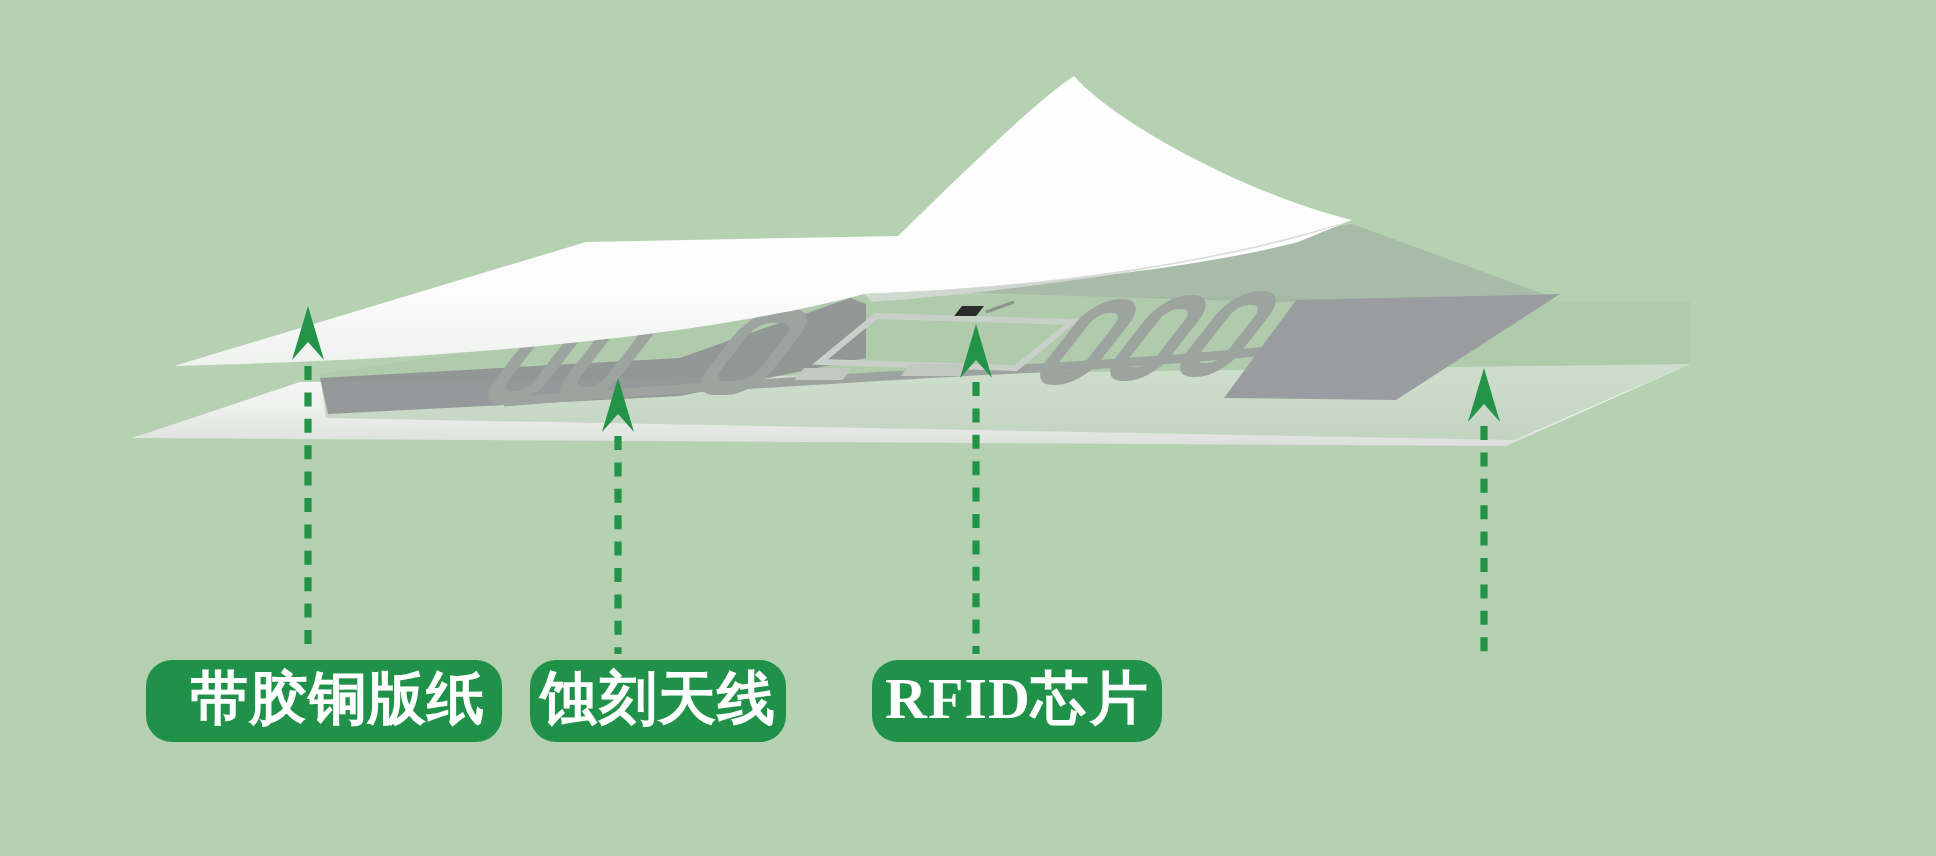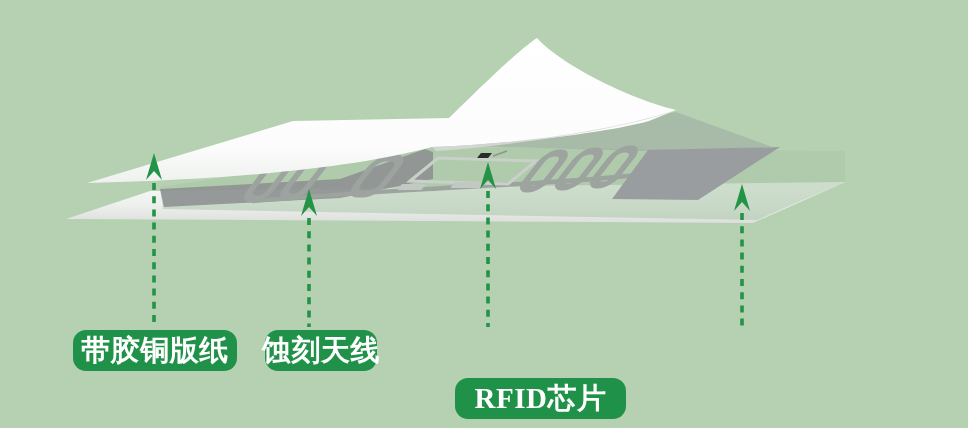--- a/index.html
+++ b/index.html
@@ -15,23 +15,23 @@
   .pill{
     position:absolute;top:330px;height:41px;
     background:var(--pill-bg,#209148);
     border-radius:13px;
     color:#fff;
     display:flex;align-items:center;justify-content:center;
     font-weight:700;font-size:29px;line-height:41px;
     letter-spacing:0.5px;
     white-space:nowrap;
   }
-  .pill-1{left:73px;width:164px;}
-  .pill-2{left:265px;width:112px;}
-  .pill-3{left:455px;width:171px;margin-top:48px;}
+  .pill-1{left:73px;width:164px;padding-left:14px;}
+  .pill-2{left:265px;width:128px;}
+  .pill-3{left:436px;width:145px;}
   .pill-4{left:630px;width:248px;}
 </style>
 </head>
 <body>
 
 <div class="stage">
 
   <svg class="illustration" width="968" height="428" viewBox="0 0 968 428">
     <defs>
       <linearGradient id="linerGrad" x1="0" y1="0" x2="0" y2="1">

